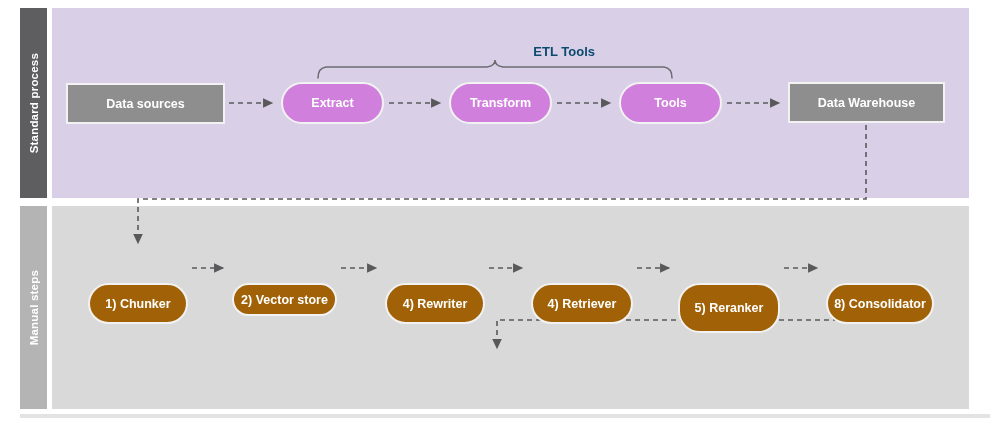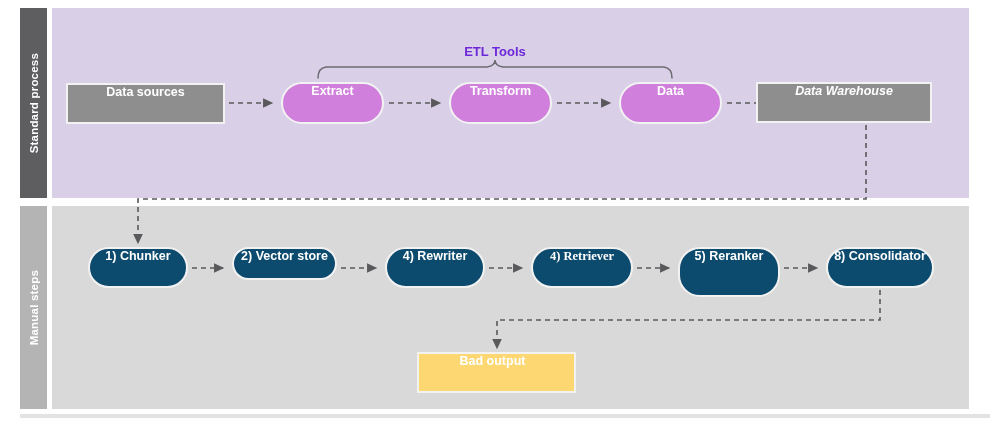--- a/index.html
+++ b/index.html
@@ -15,49 +15,49 @@
       white-space:nowrap;}
   #band-standard{left:20px;top:8px;width:27px;height:190px;background:#5e5e60;}
   #band-manual{left:20px;top:206px;width:27px;height:203px;background:#b4b4b4;}
 
   #panel-standard{position:absolute;left:52px;top:8px;width:917px;height:190px;background:#d9d0e8;}
   #panel-manual{position:absolute;left:52px;top:206px;width:917px;height:203px;background:#d9d9d9;}
 
   #footer-rule{position:absolute;left:20px;top:414px;width:970px;height:4px;background:#e3e3e3;}
 
   
-  .node{position:absolute;box-sizing:border-box;display:flex;align-items:flex-start;
+  .node{position:absolute;box-sizing:border-box;display:flex;align-items:center;
         justify-content:center;text-align:center;color:#ffffff;font-weight:bold;
         font-size:12.5px;line-height:14px;border:2px solid #f2f2f2;}
   .rect{border-radius:0;}
   .pill{border-radius:22px;}
   .gray{background:#8e8e8e;}
   .pink{background:#d07fdc;}
-  .steel{background:#0c4a6e;}
+  .steel{background:#a16207;margin-top:36px;}
   .amber{background:#fcd772;}
 
   #n-datasources{left:66px;top:83px;width:159px;height:41px;}
   #n-extract   {left:281px;top:82px;width:103px;height:42px;}
   #n-transform {left:449px;top:82px;width:103px;height:42px;}
   #n-load      {left:619px;top:82px;width:103px;height:42px;}
-  #n-warehouse {left:756px;top:82px;width:176px;height:41px;font-style:italic;}
+  #n-warehouse {left:788px;top:82px;width:157px;height:41px;}
 
   #m-chunker      {left:88px;top:247px;width:100px;height:41px;}
   #m-vector       {left:232px;top:247px;width:105px;height:33px;}
   #m-rewriter     {left:385px;top:247px;width:100px;height:41px;}
-  #m-retriever    {left:531px;top:247px;width:102px;height:41px;font-family:Liberation Serif, serif;}
+  #m-retriever    {left:531px;top:247px;width:102px;height:41px;}
   #m-reranker     {left:678px;top:247px;width:102px;height:50px;}
   #m-consolidator {left:826px;top:247px;width:108px;height:41px;}
 
   #m-badoutput{left:417px;top:352px;width:159px;height:41px;}
   #m-badoutput .lbl{transform:translateX(-4px);}
 
   
-  #etl-label{position:absolute;left:395px;top:44px;width:200px;text-align:center;
-             color:#6d28d9;font-size:13px;font-weight:bold;}
+  #etl-label{position:absolute;left:395px;top:44px;width:200px;text-align:right;
+             color:#0c4a6e;font-size:13px;font-weight:bold;}
 
   
   #wires{position:absolute;left:0;top:0;width:1003px;height:430px;pointer-events:none;}
 </style>
 </head>
 <body>
 
 <div id="stage">
 
   <div class="lane-band" id="band-standard">
@@ -103,21 +103,21 @@
   <div class="node rect gray" id="n-datasources">
     <span class="lbl">Data sources</span>
   </div>
   <div class="node pill pink" id="n-transform">
     <span class="lbl">Transform</span>
   </div>
   <div class="node pill pink" id="n-extract">
     <span class="lbl">Extract</span>
   </div>
   <div class="node pill pink" id="n-load">
-    <span class="lbl">Data</span>
+    <span class="lbl">Tools</span>
   </div>
   <div class="node rect gray" id="n-warehouse">
     <span class="lbl">Data Warehouse</span>
   </div>
 
   <div id="etl-label">ETL Tools</div>
 
   <div class="node pill steel" id="m-chunker">
     <span class="lbl">1) Chunker</span>
   </div>
@@ -130,17 +130,14 @@
   <div class="node pill steel" id="m-retriever">
     <span class="lbl">4) Retriever</span>
   </div>
   <div class="node pill steel" id="m-reranker">
     <span class="lbl">5) Reranker</span>
   </div>
   <div class="node pill steel" id="m-consolidator">
     <span class="lbl">8) Consolidator</span>
   </div>
 
-  <div class="node rect amber" id="m-badoutput">
-    <span class="lbl">Bad output</span>
-  </div>
 
 </div>
 
 </body></html>

